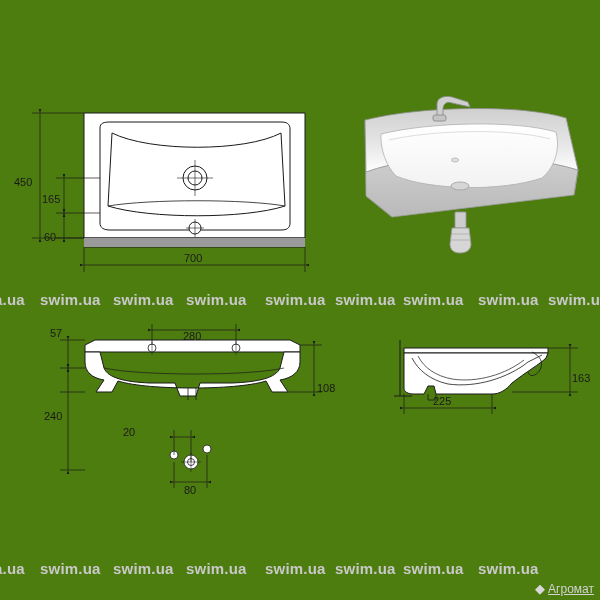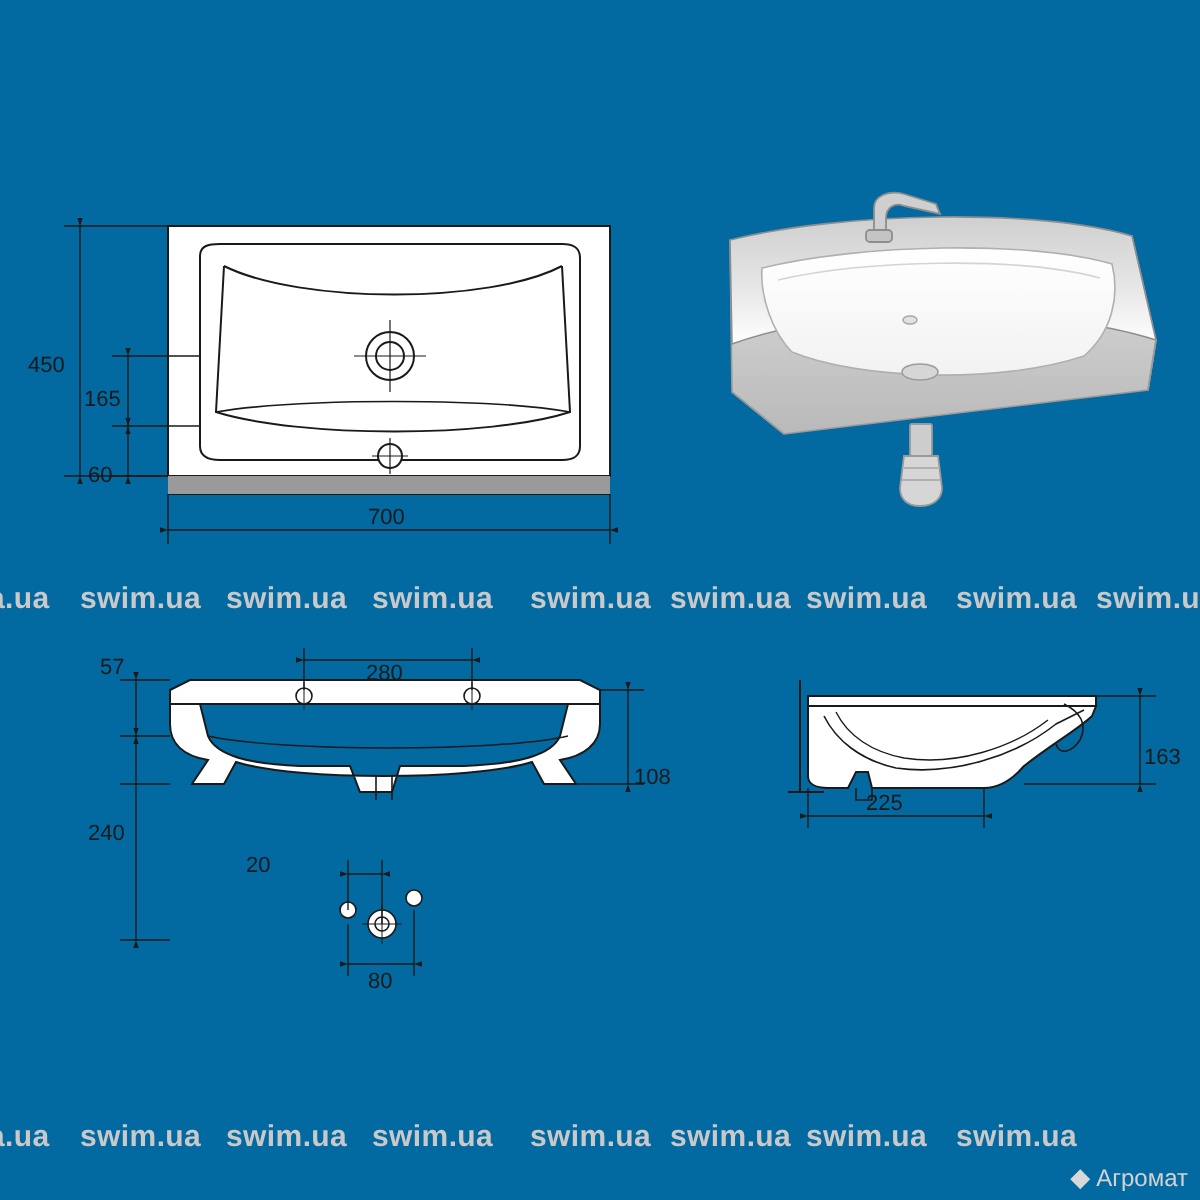--- a/index.html
+++ b/index.html
@@ -12,21 +12,21 @@
     height: 600px;
     overflow: hidden;
     font-family: "Liberation Sans", sans-serif;
     position: relative;
   }
   #stage {
     position: absolute;
     left: 0; top: 0;
     width: 600px;
     height: 600px;
-    background: #0369a1;
+    background: #4d7c0f;
   }
   svg.diagram {
     position: absolute;
     left: 0; top: 0;
     width: 600px;
     height: 600px;
   }
   .dim-text {
     font-family: "Liberation Sans", sans-serif;
     font-size: 11px;
@@ -49,20 +49,21 @@
     height: 20px;
   }
   .brand {
     position: absolute;
     right: 6px;
     bottom: 4px;
     font-family: "Liberation Sans", sans-serif;
     font-size: 12px;
     color: #d2d2d2;
     white-space: nowrap;
+    text-decoration: underline;
   }
   .brand .mark {
     display: inline-block;
     margin-right: 3px;
     color: #d8d8d8;
     font-size: 13px;
   }
 </style>
 </head>
 <body>

